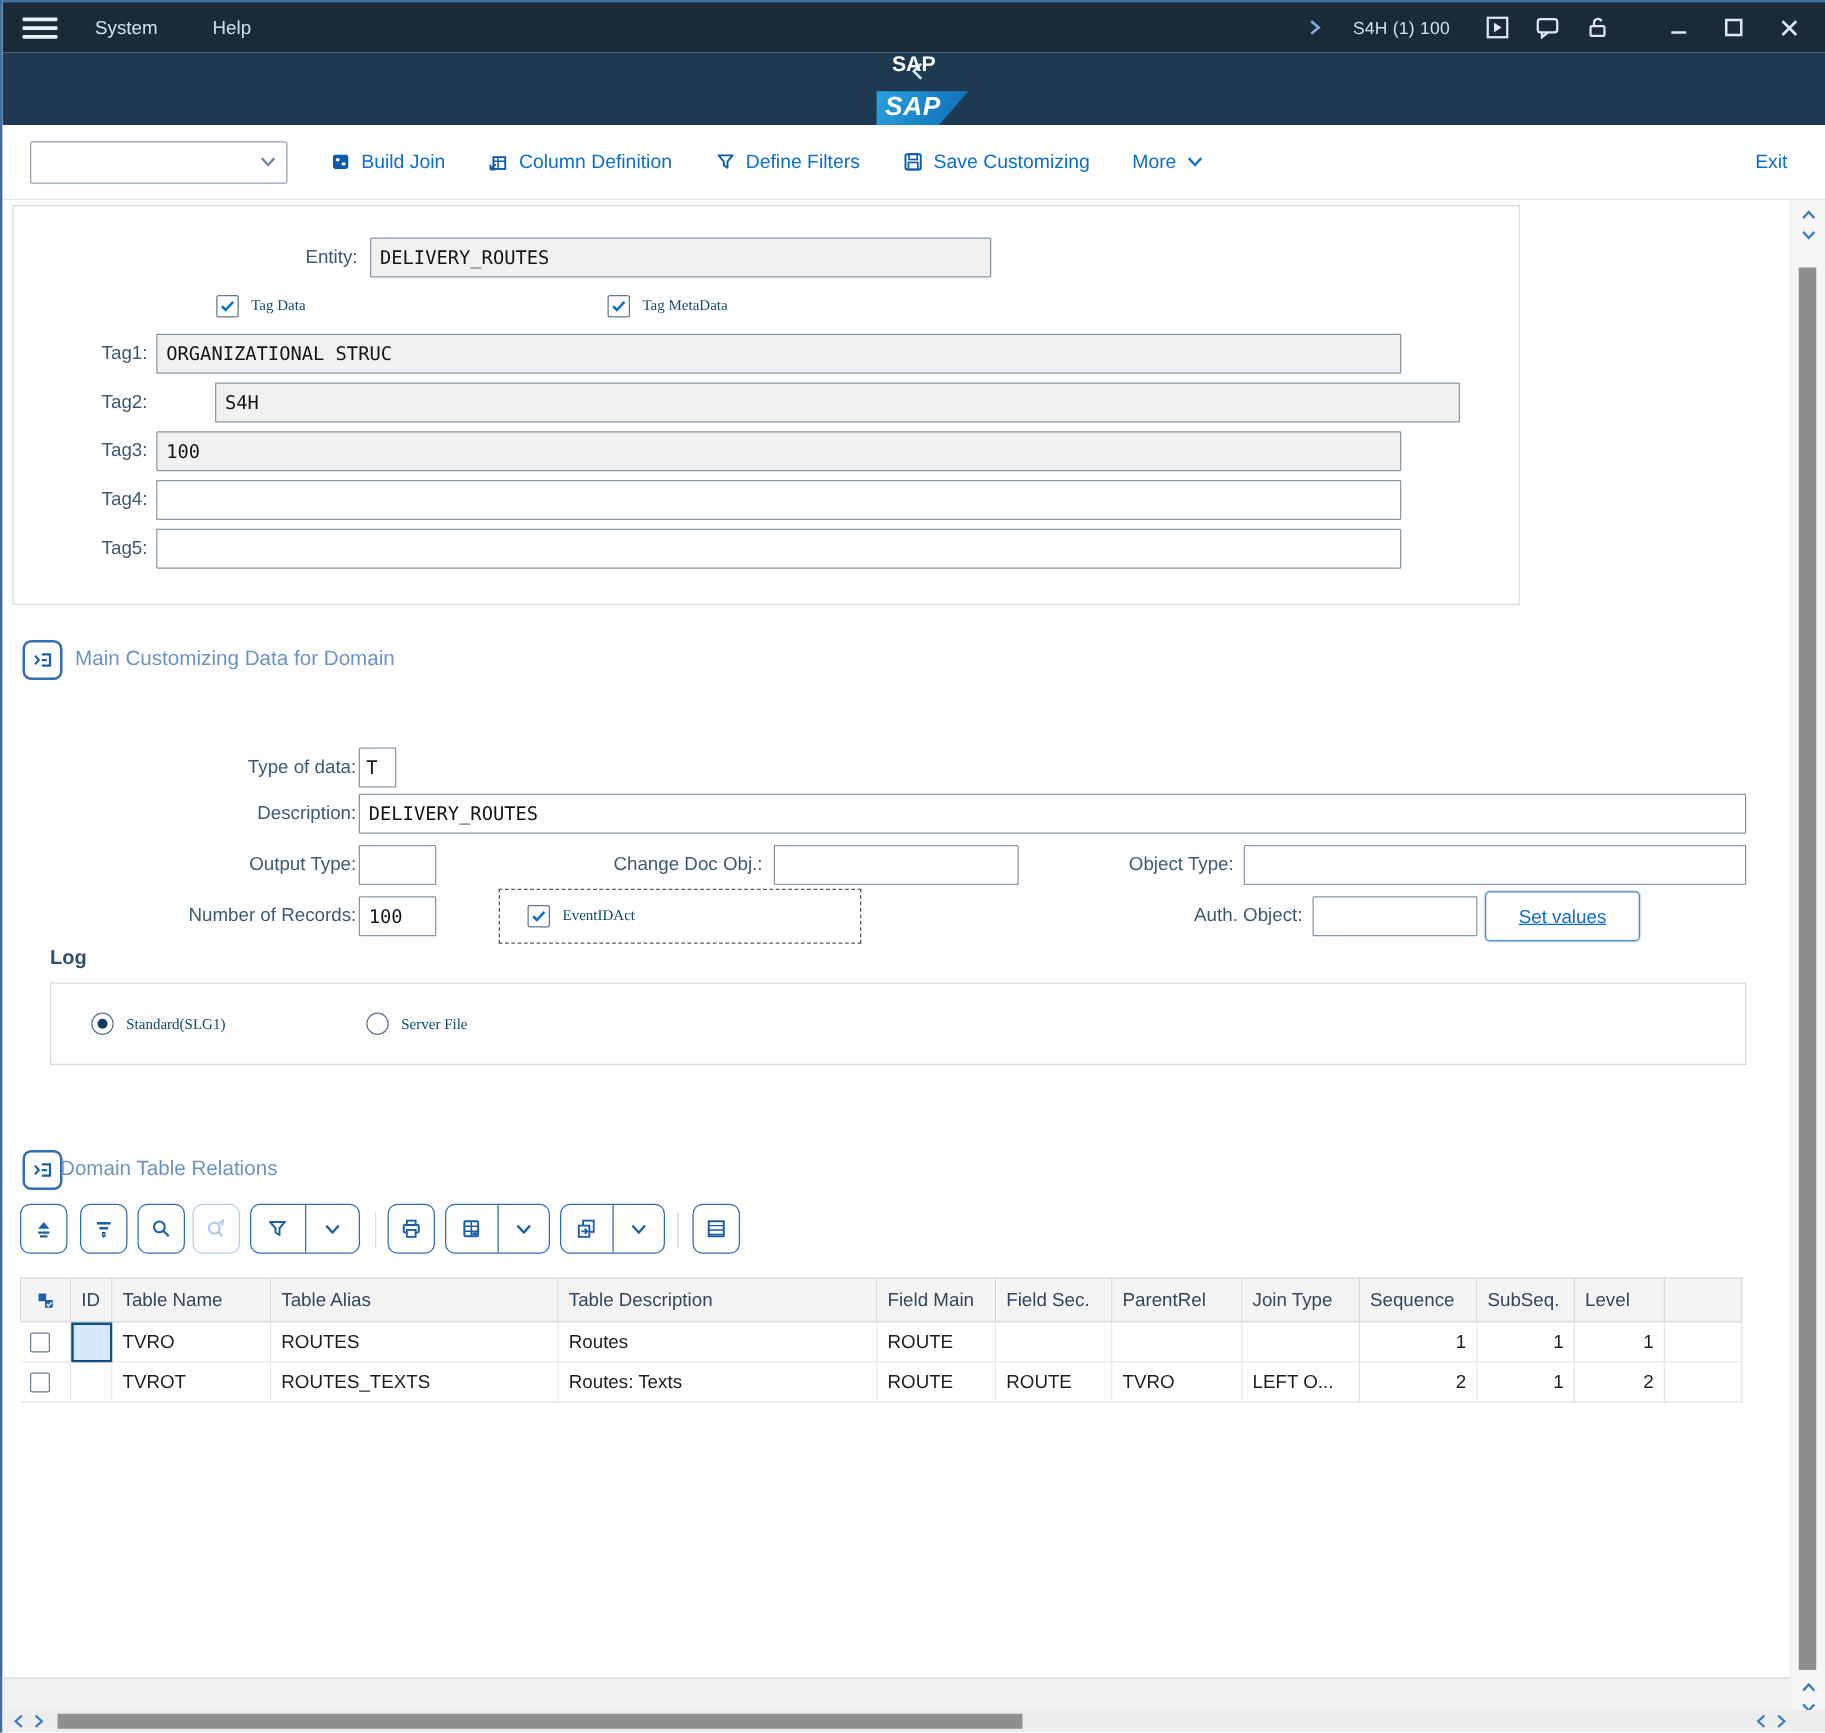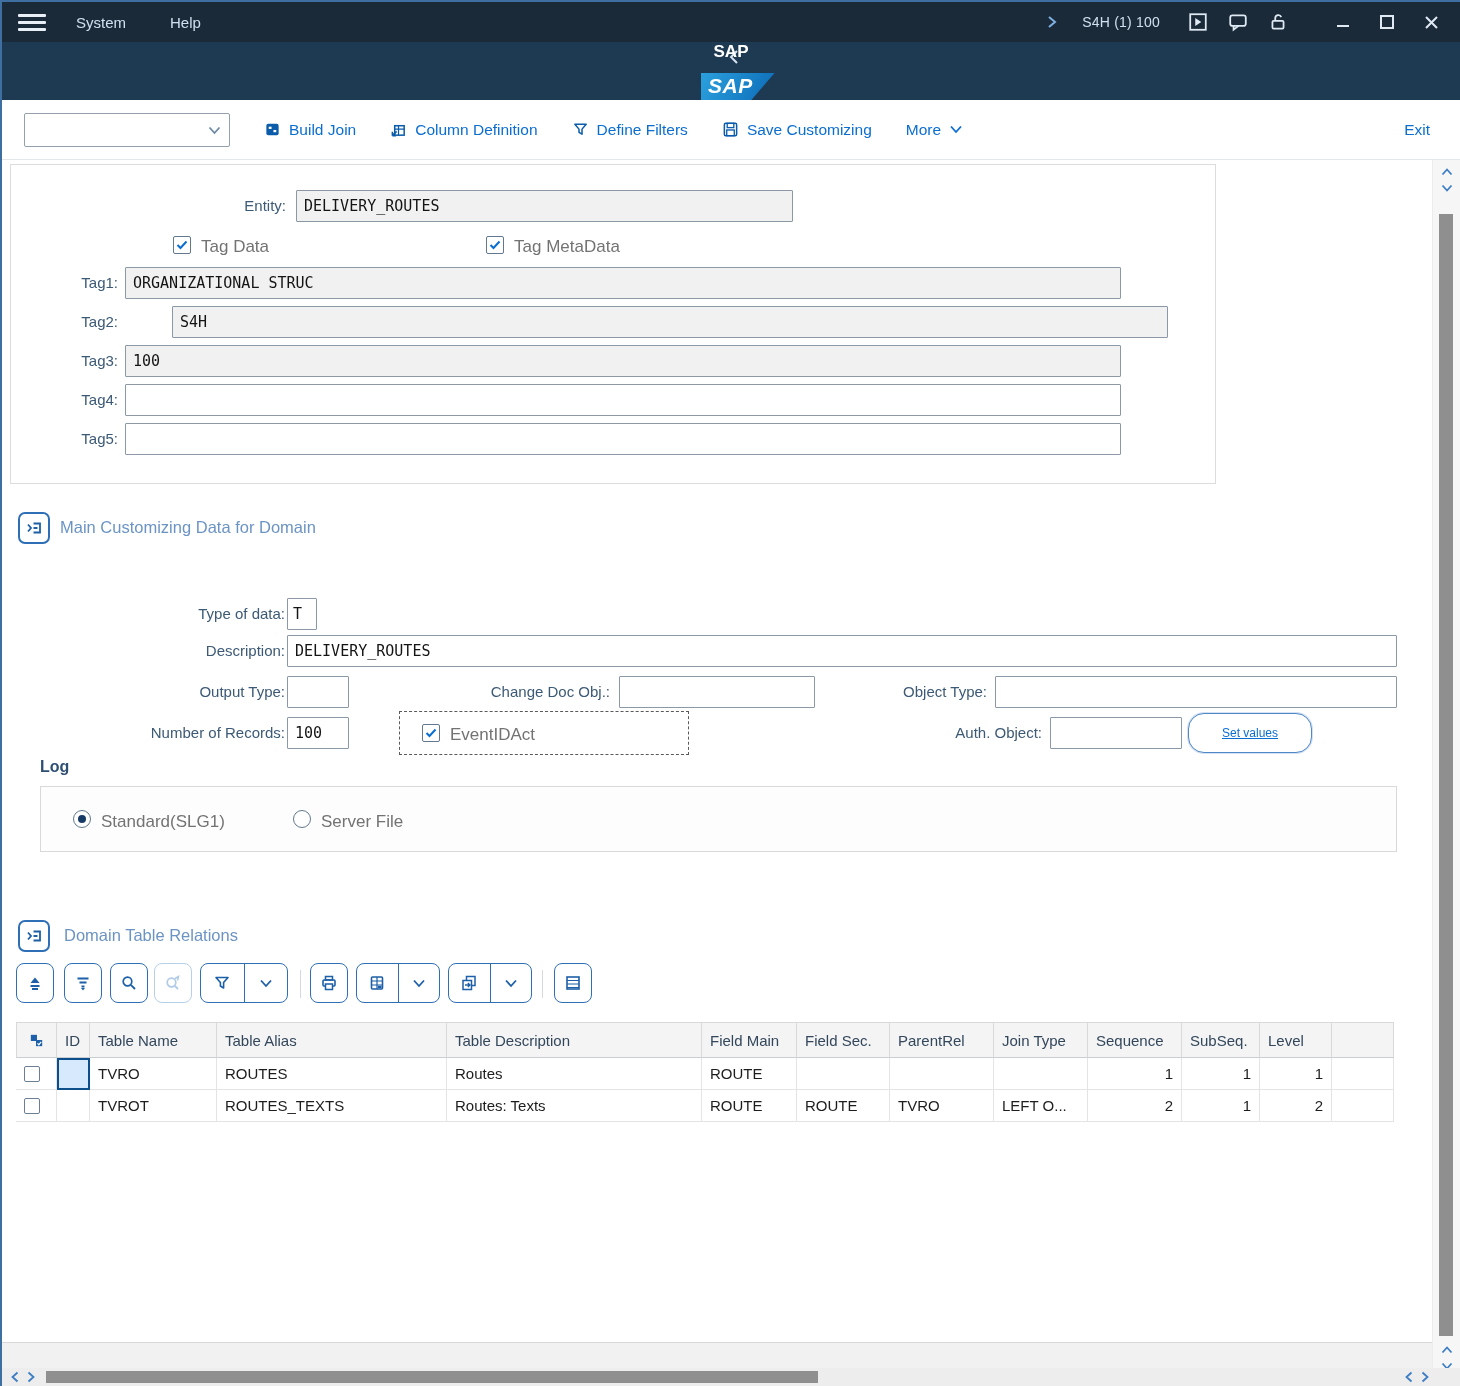--- a/index.html
+++ b/index.html
@@ -54,32 +54,32 @@
   .content { position:relative; width:1460px; height:1226px; background:#fff; }
   .lbl { position:absolute; color:#3c5a76; font-size:15px; text-align:right; white-space:nowrap; }
   .fld {
     position:absolute; height:32px; border:1px solid #8b98a5; background:#fff;
     font:15px "DejaVu Sans Mono",monospace; color:#141414; padding:0 7px; border-radius:1px;
   }
   .fld.ro { background:#f1f1f1; }
   .panelA { position:absolute; left:8px; top:4px; width:1206px; height:320px; border:1px solid #dcdcdc; background:#fff; }
   
   .cb { position:absolute; width:18px; height:18px; border:1px solid #62788e; border-radius:2px; background:#fff; display:flex; align-items:center; justify-content:center; cursor:pointer; }
-  .cblbl { position:absolute; color:#737373; font-size:17px; white-space:nowrap; }
+  .cblbl { position:absolute; color:#0c4a6e; font-size:12px; white-space:nowrap;font-family:Liberation Serif, serif; }
   .radio { position:absolute; width:18px; height:18px; border:1px solid #62788e; border-radius:50%; background:#fff; cursor:pointer; }
   .radio.sel::after { content:""; position:absolute; left:4px; top:4px; width:8px; height:8px; border-radius:50%; background:#163a66; }
   
   .secbtn { position:absolute; width:32px; height:32px; border:2px solid #2f6fb6; border-radius:7px; background:#fff; display:flex; align-items:center; justify-content:center; cursor:pointer; }
   .seclbl { position:absolute; color:#6b94c4; font-size:16.5px; white-space:nowrap; }
   .grouplbl { position:absolute; color:#2e4f72; font-size:16px; font-weight:700; }
   .groupbox { position:absolute; border:1px solid #d9d9d9; background:#fdfdfd; }
   .focusrect { position:absolute; border:1px dashed #5a5a5a; }
   .setvals {
-    position:absolute; border:1px solid #4f87c9; border-radius:16px; background:#fff;
-    color:#0a6ed1; font-size:12px; font-family:inherit; cursor:pointer; text-decoration:underline;
+    position:absolute; border:1px solid #4f87c9; border-radius:4px; background:#fff;
+    color:#0a6ed1; font-size:15px; font-family:inherit; cursor:pointer; text-decoration:underline;
     box-shadow:0 0 0 1px rgba(79,135,201,.25);
   }
   
   .tbtn {
     position:absolute; width:38px; height:40px; border:1.5px solid #2f6fb6; border-radius:8px;
     background:#fff; display:flex; align-items:center; justify-content:center; cursor:pointer;
   }
   .tbtn.split { display:flex; padding:0; }
   .tbtn.split .half { flex:1; height:100%; display:flex; align-items:center; justify-content:center; }
   .tbtn.split .half + .half { border-left:1.5px solid #2f6fb6; }
@@ -291,21 +291,21 @@
     <div class="radio" style="left:252px;top:23px;"></div>
     <div class="cblbl" style="left:280px;top:25px;">Server File</div>
   </div>
 
   <div class="secbtn" style="left:16px;top:760px;">
     <svg width="18" height="18" viewBox="0 0 18 18">
         <path d="M3 5.5 L6 9 L3 12.5" fill="none" stroke="#1d5fa8" stroke-width="1.8"></path>
         <path d="M8.5 4.5 H15 V13.5 H8.5 M8.5 9 H12.5" fill="none" stroke="#1d5fa8" stroke-width="1.8"></path>
       </svg>
   </div>
-  <div class="seclbl" style="left:62px;top:766px;">Domain Table Relations</div>
+  <div class="seclbl" style="left:46px;top:766px;">Domain Table Relations</div>
 
   <div class="tbtn" style="left:14px;top:803px;">
     <svg width="18" height="18" viewBox="0 0 18 18">
         <path d="M9 3.5 L13.5 9 H4.5 Z" fill="#1d5fa8"></path>
         <path d="M4.5 12 H13.5 M6 15 H12" stroke="#1d5fa8" stroke-width="1.8"></path>
       </svg>
   </div>
   <div class="tbtn" style="left:62px;top:803px;">
     <svg width="18" height="18" viewBox="0 0 18 18">
         <path d="M3.5 4.5 H14.5 M5.5 8.5 H12.5 M7.5 12.5 H10.5" stroke="#1d5fa8" stroke-width="2"></path>

